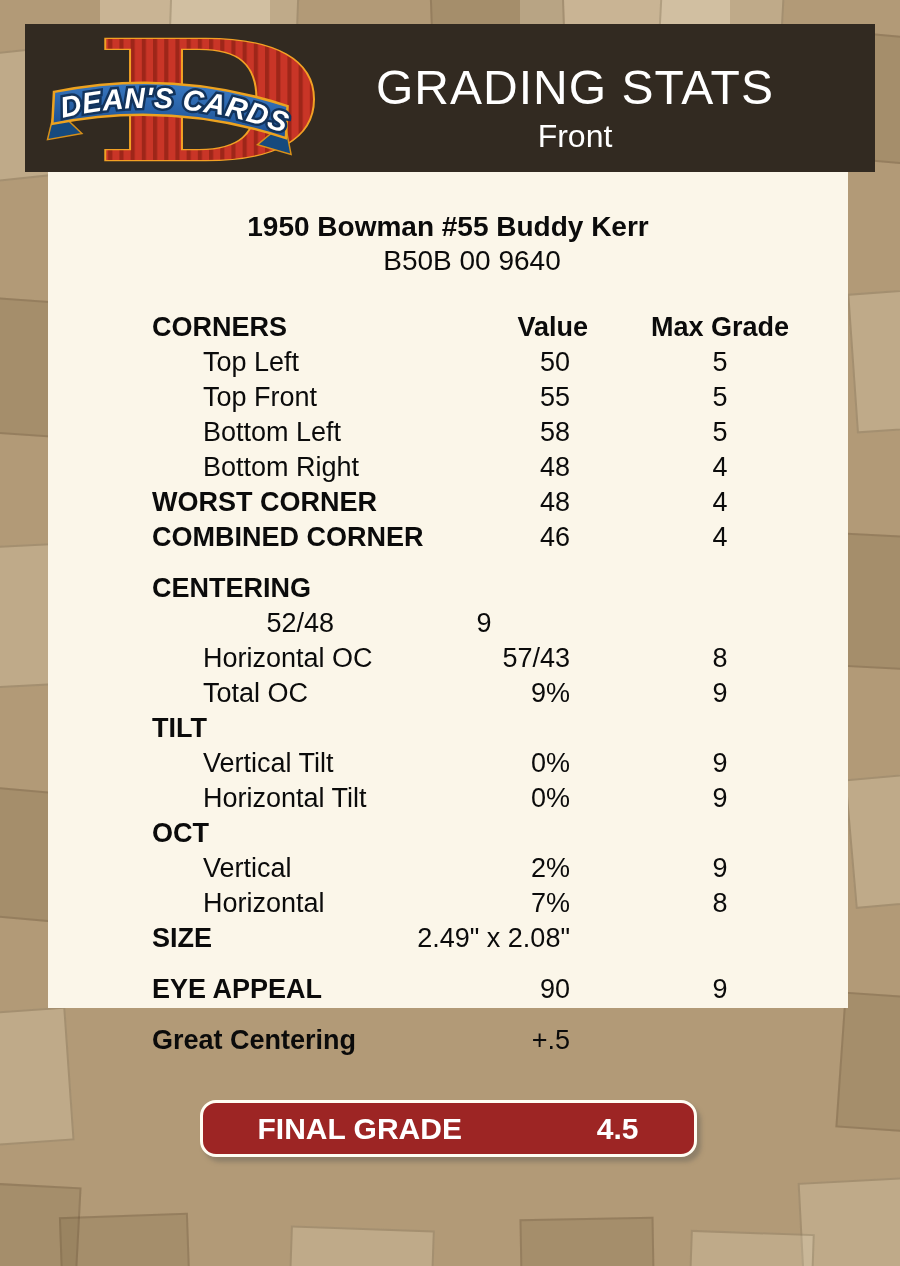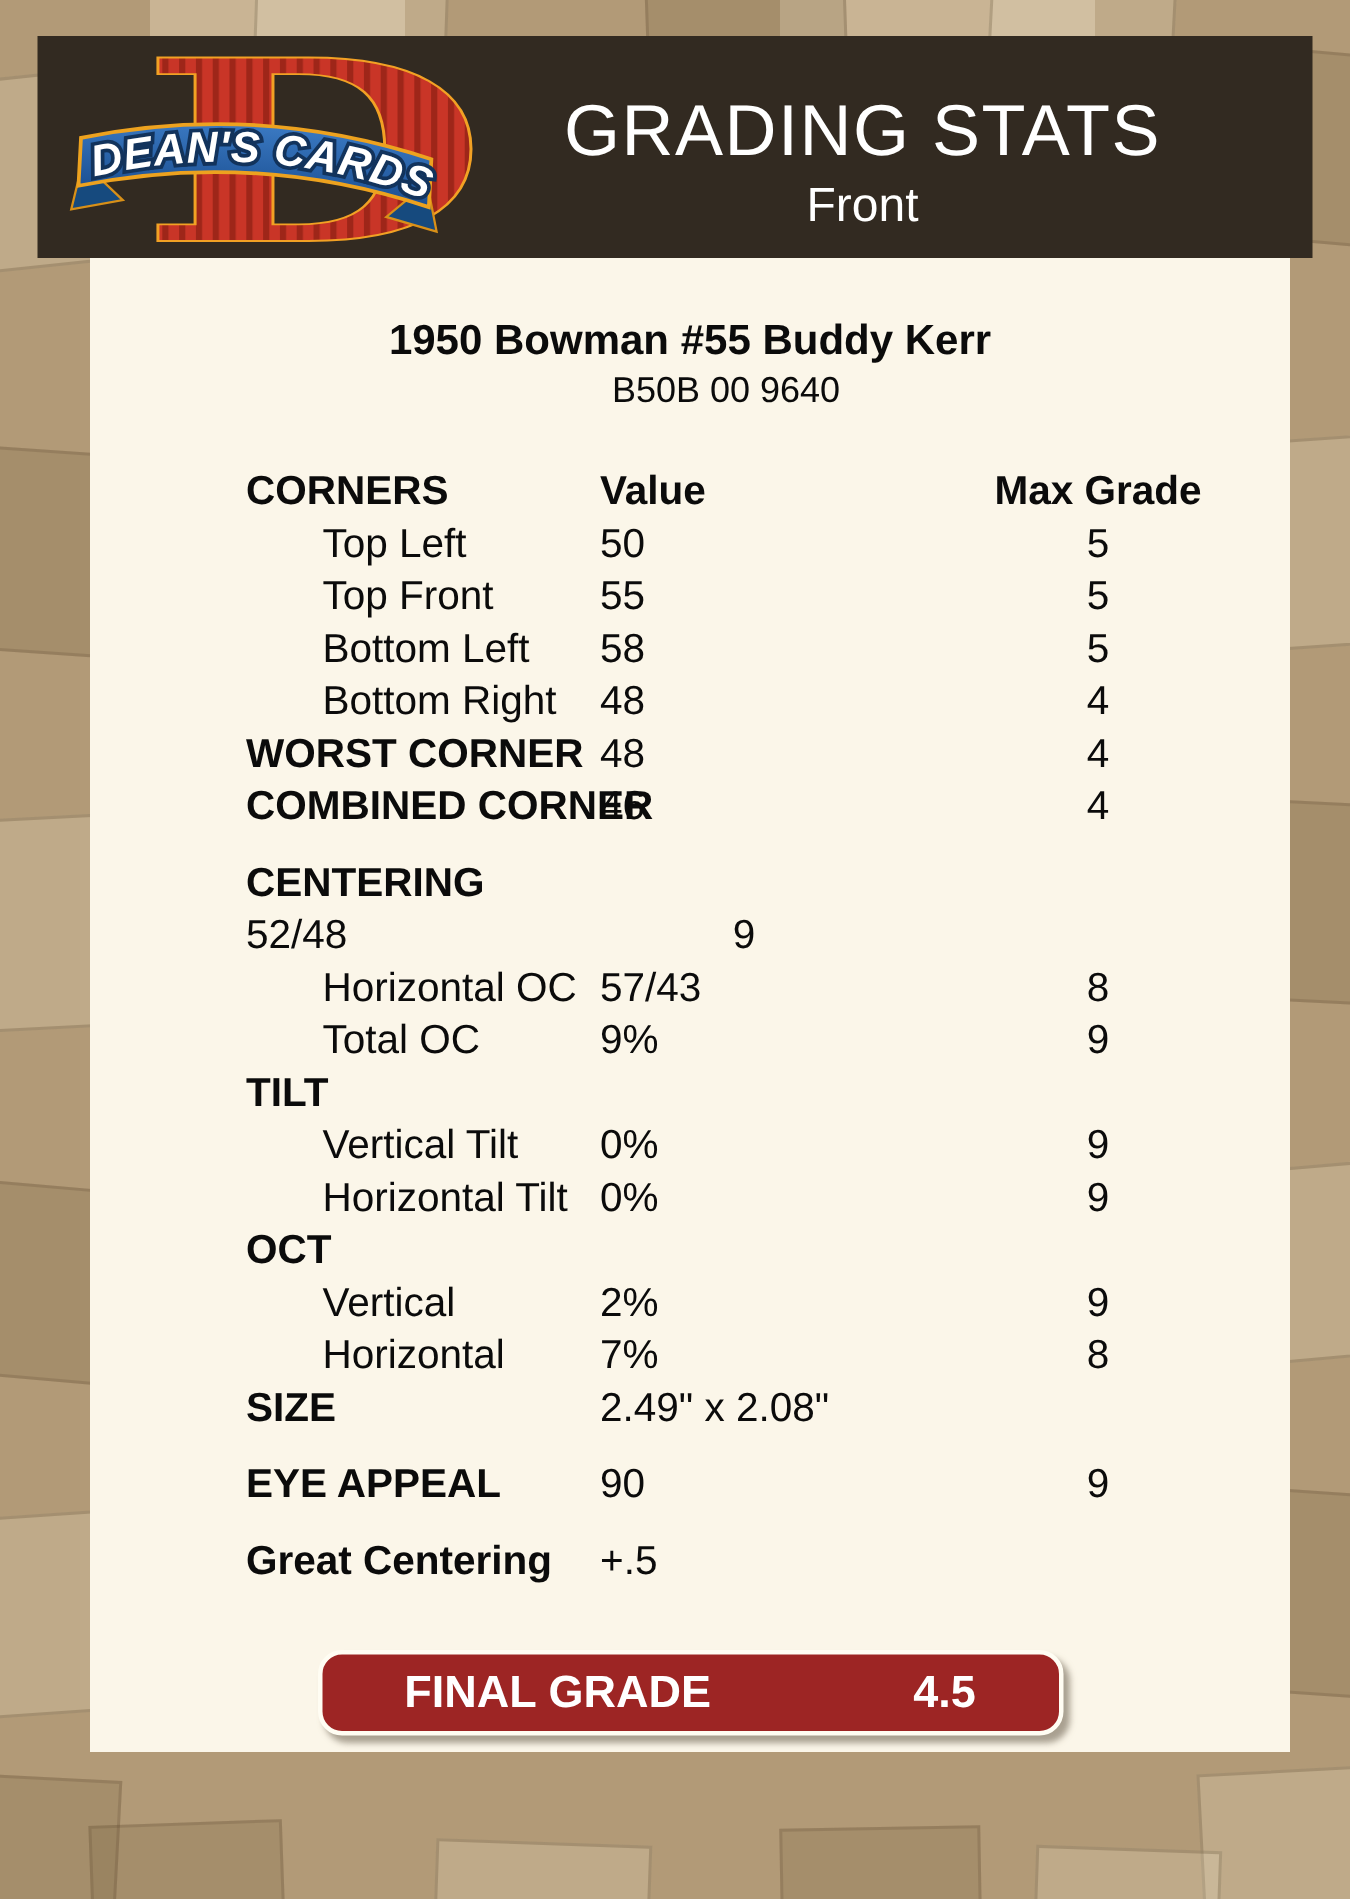--- a/index.html
+++ b/index.html
@@ -24,30 +24,30 @@
   .header-text{
     position:absolute;left:250px;right:0;top:0;height:100%;
     display:flex;flex-direction:column;align-items:center;justify-content:center;
     padding-top:20px;box-sizing:border-box;color:#ffffff;
   }
   .h-title{font-size:48px;letter-spacing:1px;line-height:1.0;}
   .h-sub{font-size:32px;margin-top:8px;line-height:1.0;}
 
   
   .panel{
-    position:absolute;left:60px;top:172px;width:800px;height:996px;
+    position:absolute;left:48px;top:172px;width:800px;height:836px;
     background:#fbf6e9;color:#0b0b0b;
   }
   .card-title{margin-top:38px;text-align:center;font-size:28px;font-weight:bold;line-height:34px;}
-  .card-id{text-align:center;font-size:24px;line-height:34px;margin-left:48px;}
+  .card-id{text-align:center;font-size:28px;line-height:34px;margin-left:48px;}
 
   .grades-table{margin:32px 0 0 104px;width:640px;font-size:27px;}
   .r{display:flex;line-height:35px;white-space:nowrap;}
   .c-label{width:236px;flex:none;overflow:visible;}
-  .c-value{width:200px;flex:none;padding-right:18px;box-sizing:border-box;}
+  .c-value{width:200px;flex:none;text-align:right;padding-right:18px;box-sizing:border-box;}
   .c-grade{width:202px;flex:none;text-align:center;padding-left:62px;box-sizing:border-box;}
   .r.head .c-value{padding-right:0;font-weight:bold;}
   .r.head .c-grade{font-weight:bold;}
   .b{font-weight:bold;}
   .i{padding-left:51px;box-sizing:border-box;}
   .gap{height:16px;}
 
   
   .final-grade{
     margin:42px auto 0 auto;width:497px;height:57px;box-sizing:border-box;

